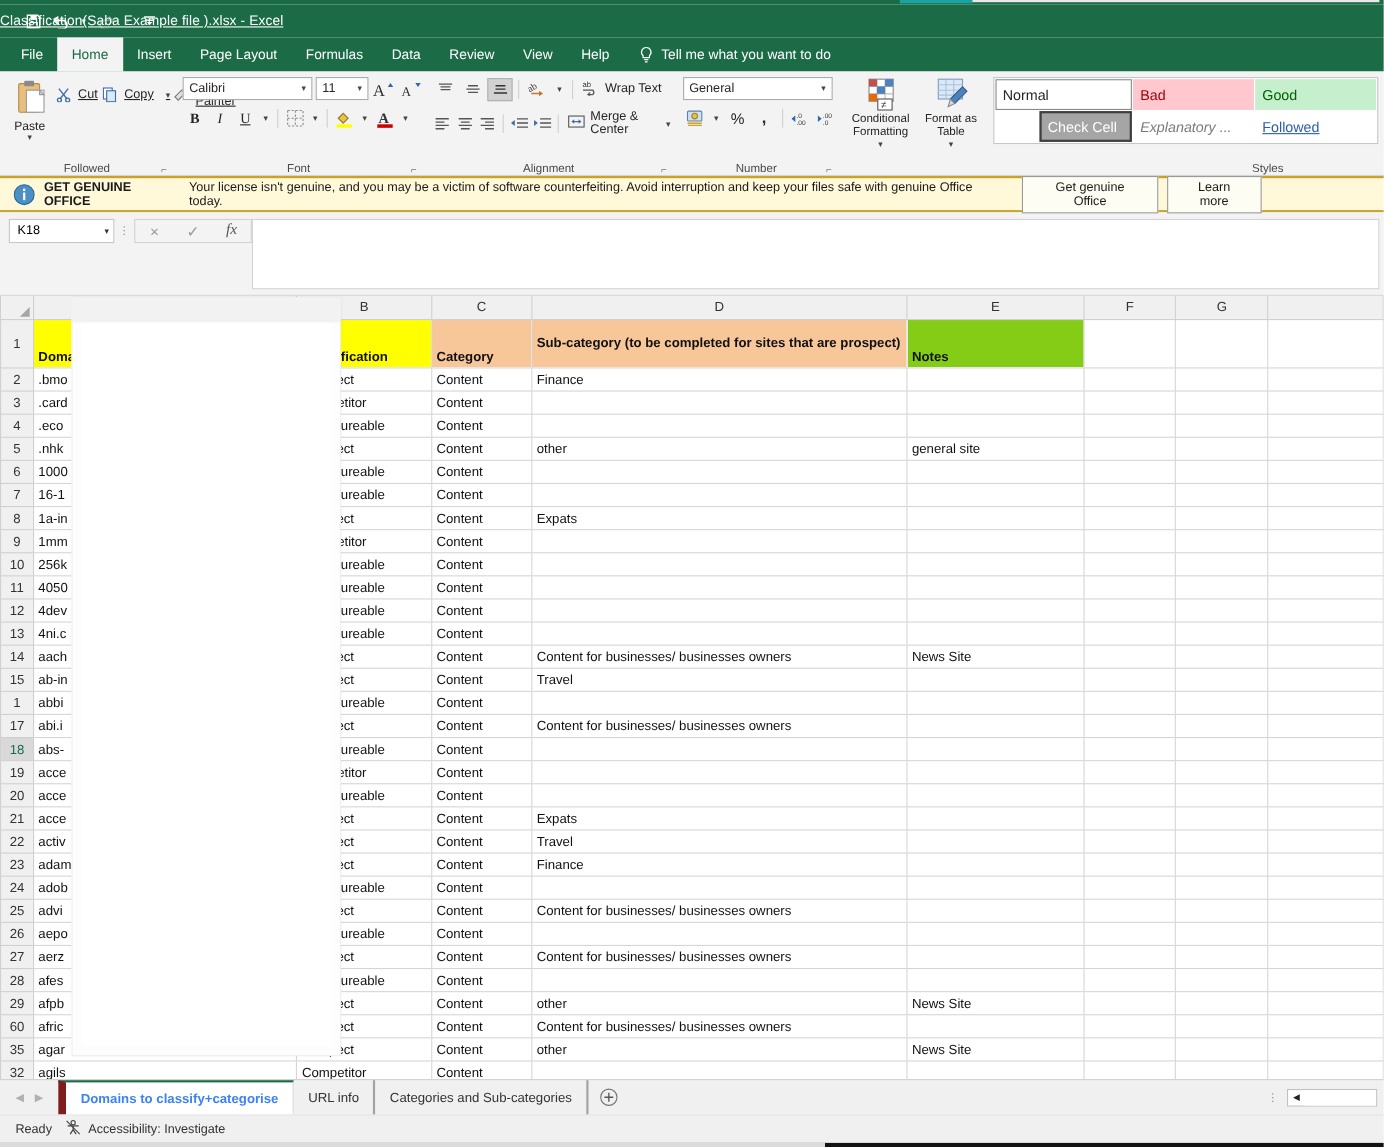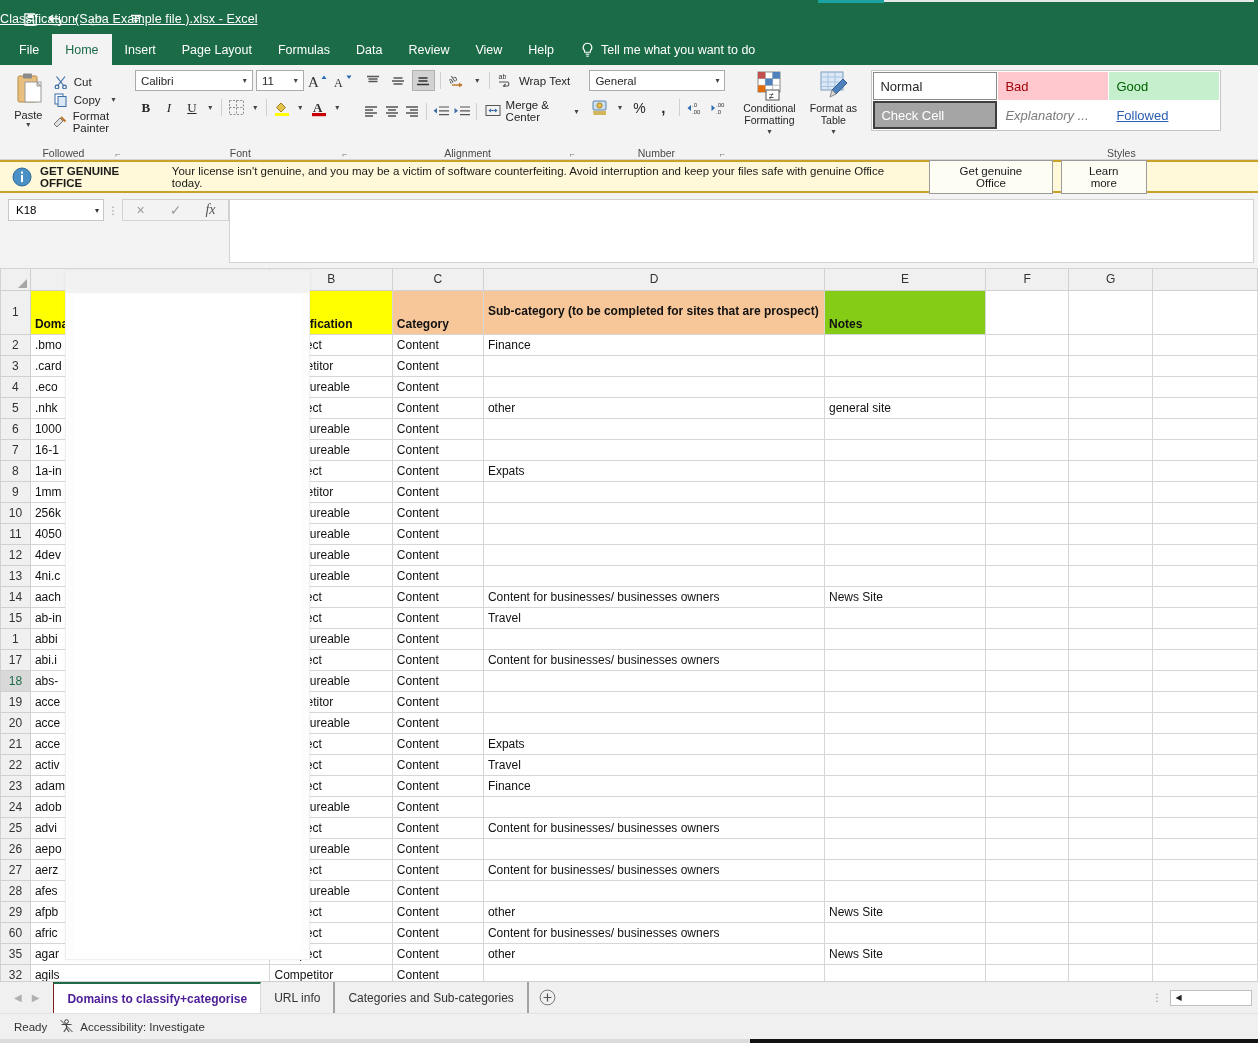--- a/index.html
+++ b/index.html
@@ -65,21 +65,21 @@
     color: #7a7a7a; font-size: 9px; line-height: 10px;
   }
   .gsep { width: 1px; background: #d8d8d8; margin: 4px 0 18px 0; }
 
   
   #g-clipboard { width: 158px; }
   .paste-btn { width: 48px; display: flex; flex-direction: column; align-items: center; padding-top: 2px; margin-left: 10px; }
   .paste-icon { width: 34px; height: 36px; position: relative; }
   .paste-label { font-size: 11px; margin-top: 1px; }
   .paste-caret { font-size: 8px; color: #444; line-height: 8px; }
-  .clip-list { display: flex; flex-direction: column; gap: 3px; padding-top: 4px; margin-left: 6px; }
+  .clip-list { display: flex; gap: 3px; padding-top: 4px; margin-left: 6px; text-decoration: underline; }
   .clip-item { display: flex; align-items: center; gap: 5px; font-size: 11.5px; }
   .clip-ico { width: 16px; height: 15px; display:flex; align-items:center; justify-content:center; }
 
   
   #g-font { width: 232px; }
   .font-row1 { display: flex; align-items: center; gap: 3px; padding-left: 8px; }
   .font-row2 { display: flex; align-items: center; gap: 1px; padding-left: 8px; padding-top: 6px; }
   .combo {
     height: 21px; border: 1px solid #ababab; background: #fff;
     display: flex; align-items: center; padding: 0 2px 0 5px; font-size: 11.5px;
@@ -108,21 +108,21 @@
   
   #g-styles { flex: 1; }
   .styles-row { display: flex; align-items: flex-start; padding-left: 6px; }
   .bigbtn { width: 64px; display: flex; flex-direction: column; align-items: center; font-size: 10.5px; line-height: 12px; text-align: center; }
   .bigbtn .bi { width: 34px; height: 32px; }
   .gallery { border: 1px solid #c6c6c6; background:#fff; display: grid; grid-template-columns: 124px 110px 110px; grid-auto-rows: 28px; gap: 1px; padding: 1px; margin-left: 6px; }
   .gcell { display: flex; align-items: center; padding: 0 6px; font-size: 13px; border: 1px solid transparent; overflow: hidden; white-space: nowrap; }
   .gc-normal { background: #fff; border: 1px solid #8a8a8a; }
   .gc-bad { background: #ffc7ce; color: #9c0006; }
   .gc-good { background: #c6efce; color: #006100; }
-  .gc-check { background: #a5a5a5; color: #ffffff; border: 2px solid #3f3f3f; font-weight: normal; }
+  .gc-check { background: #a5a5a5; color: #ffffff; border: 2px solid #3f3f3f; font-weight: normal; margin-left: 40px; }
   .gc-expl { background: #fff; color: #7b7b7b; font-style: italic; }
   .gc-follow { background: #fff; color: #2a5db0; text-decoration: underline; }
 
   
   #banner {
     height: 33px; background: #fff9d9; border-top: 2px solid #c9a227; border-bottom: 2px solid #c9a227;
     display: flex; align-items: center; padding: 0 6px; gap: 8px; font-size: 11.5px; color: #1a1a1a;
   }
   #banner .info-ico { width: 20px; height: 20px; flex: none; margin-left: 6px; }
   #banner .b-strong { font-weight: bold; font-size: 11.5px; }
@@ -191,22 +191,22 @@
   #sheetbar {
     height: 32px; background: #f0f0f0; border-top: 1px solid #d0d0d0;
     display: flex; align-items: center; position: relative;
   }
   .navarrows { display: flex; align-items: center; gap: 10px; padding: 0 14px; color: #b0b0b0; font-size: 10px; }
   .stab {
     height: 31px; display: flex; align-items: center; padding: 0 13px;
     font-size: 12px; color: #333; border-right: 2px solid #a3a3a3;
   }
   .stab.active {
-    background: #ffffff; color: #4c1d95; font-weight: bold;
-    border-top: 2px solid #1b6b47; border-right: 1px solid #d8d8d8; border-left: 1px solid #7f1d1d;
+    background: #ffffff; color: #3b82f6; font-weight: bold;
+    border-top: 2px solid #1b6b47; border-right: 1px solid #d8d8d8; border-left: 7px solid #7f1d1d;
   }
   .addsheet { width: 38px; display: flex; align-items: center; justify-content: center; color: #666; font-size: 16px; }
   #sheetbar .sb-spacer { flex: 1; }
   .hgrip { color: #8a8a8a; font-size: 10px; padding: 0 8px; }
   #hscroll { width: 82px; height: 16px; border: 1px solid #c0c0c0; background: #fff; display: flex; align-items: center; margin-right: 6px; }
   #hscroll .harrow { width: 15px; text-align: center; font-size: 8px; color: #222; }
   #hscroll .htrack { flex: 1; height: 14px; background: #ffffff; }
 
   
   #statusbar {

